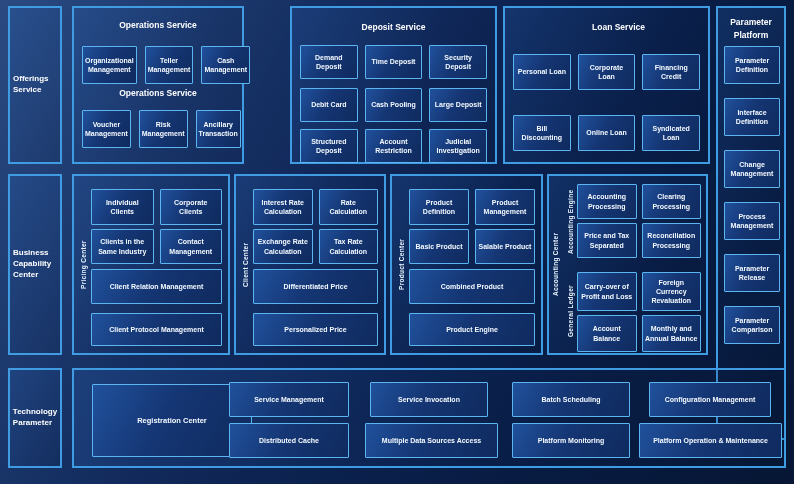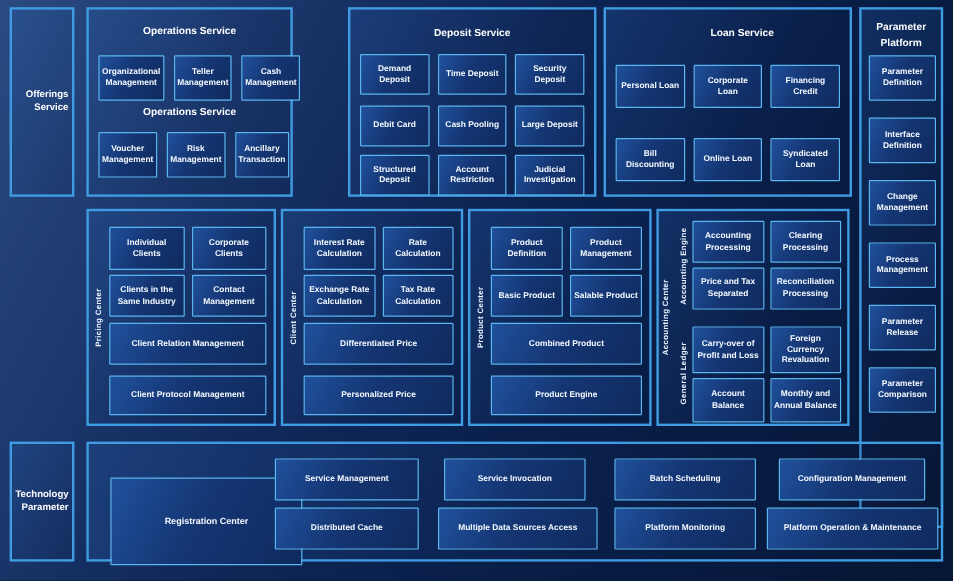--- a/index.html
+++ b/index.html
@@ -14,21 +14,21 @@
     background:linear-gradient(118deg, rgba(255,255,255,0.07) 0%, rgba(255,255,255,0.02) 30%, transparent 55%);
     pointer-events:none;
   }
   .panel {
     position:absolute; border:2px solid #3f9ce2;
     background:linear-gradient(118deg, rgba(40,95,175,0.28) 0%, rgba(14,40,90,0.18) 60%, rgba(6,22,52,0.12) 100%);
   }
   .rail {
     position:absolute; left:8px; width:54px; border:2px solid #3f9ce2;
     background:linear-gradient(118deg, rgba(40,95,175,0.28), rgba(10,30,70,0.15));
-    display:flex; align-items:center; justify-content:center; text-align:right;
+    display:flex; align-items:center; justify-content:center; text-align:left;
     color:#ffffff; font-weight:bold; font-size:8px; line-height:1.35; padding:3px;
   }
   .box {
     display:flex; align-items:center; justify-content:center; text-align:center;
     border:1px solid #5ab5f1; border-radius:1px;
     background:linear-gradient(118deg, #20519c 0%, #153674 45%, #0f2a5e 100%);
     color:#f4faff; font-size:7px; font-weight:bold; line-height:1.3; padding:2px;
   }
   .panel-title {
     position:absolute; left:0; right:0; text-align:center;
@@ -73,20 +73,21 @@
   .acc-row .box { flex:1; }
 
   .tech-box { position:absolute; }
 </style>
 </head>
 <body>
 
 <div class="stage">
 
   <div class="rail rail-offerings">Offerings Service</div>
+  <div class="rail rail-capability">Business Capability Center</div>
   <div class="rail rail-technology">Technology Parameter</div>
 
   <div class="panel" id="operations">
     <div class="panel-title" style="top:12px;">Operations Service</div>
     <div class="row" style="top:38px; left:8px; right:8px; height:38px; gap:8px;">
       <div class="box">Organizational Management</div>
       <div class="box">Teller Management</div>
       <div class="box">Cash Management</div>
     </div>
     <div class="mid-label" style="top:80px;">Operations Service</div>
@@ -212,21 +213,21 @@
         </div>
         <div class="acc-row" style="top:45px; height:37px;">
           <div class="box">Account Balance</div>
           <div class="box">Monthly and Annual Balance</div>
         </div>
       </div>
     </div>
   </div>
 
   <div class="panel" id="technology">
-    <div class="box tech-box" style="left:18px; top:14px; width:160px; height:73px; font-size:7.5px;margin-top:14px;">Registration Center</div>
+    <div class="box tech-box" style="left:18px; top:14px; width:160px; height:73px; font-size:7.5px;">Registration Center</div>
 
     <div class="box tech-box" style="left:155px; top:12px; width:120px; height:35px;">Service Management</div>
     <div class="box tech-box" style="left:296px; top:12px; width:118px; height:35px;">Service Invocation</div>
     <div class="box tech-box" style="left:438px; top:12px; width:118px; height:35px;">Batch Scheduling</div>
     <div class="box tech-box" style="left:575px; top:12px; width:122px; height:35px;">Configuration Management</div>
 
     <div class="box tech-box" style="left:155px; top:53px; width:120px; height:35px;">Distributed Cache</div>
     <div class="box tech-box" style="left:291px; top:53px; width:133px; height:35px;">Multiple Data Sources Access</div>
     <div class="box tech-box" style="left:438px; top:53px; width:118px; height:35px;">Platform Monitoring</div>
     <div class="box tech-box" style="left:565px; top:53px; width:143px; height:35px;">Platform Operation &amp; Maintenance</div>

